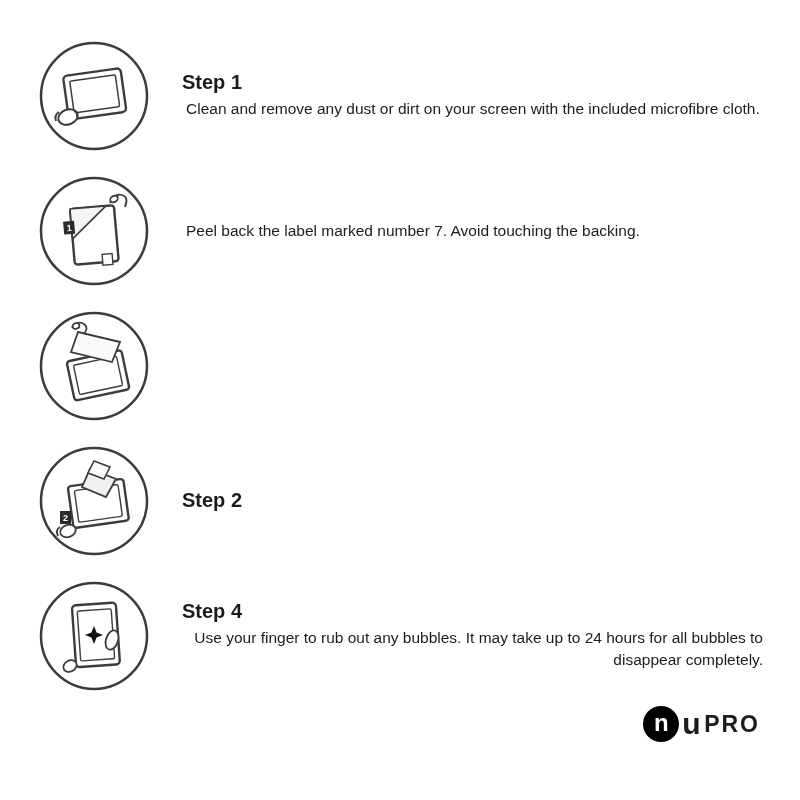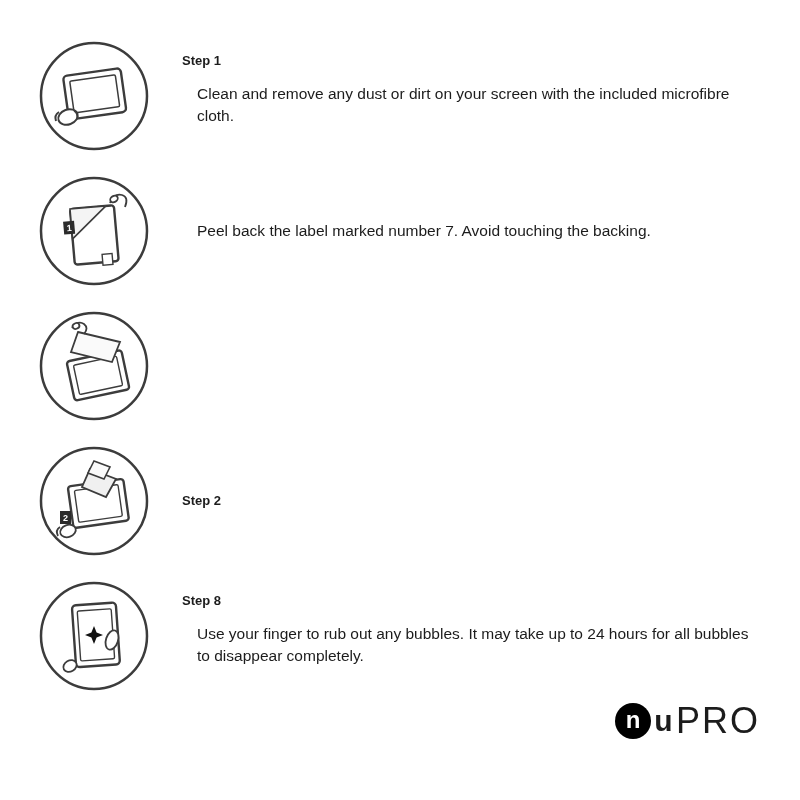--- a/index.html
+++ b/index.html
@@ -15,35 +15,35 @@
     position: absolute; top: 28px; left: 38px; right: 30px;
     display: flex; flex-direction: column;
   }
   .step-row { display: flex; align-items: center; height: 135px; }
   .step-icon {
     width: 112px; height: 112px; flex: 0 0 112px;
     margin-right: 32px;
   }
   .step-icon svg { width: 112px; height: 112px; display: block; }
   .step-text { max-width: 585px; }
-  .step-title { font-weight: bold; font-size: 13px; margin: 4px 0 4px 0; }
-  .step-desc { font-size: 15.5px; line-height: 1.42; margin: 15px; }
+  .step-title { font-weight: bold; font-size: 20px; margin: 4px 0 4px 0; }
+  .step-desc { font-size: 15.5px; line-height: 1.42; margin: 4px; text-align: right; }
   .logo {
     position: absolute; right: 40px; bottom: 58px;
     display: flex; align-items: center; gap: 3px;
   }
   .logo-mark {
     width: 36px; height: 36px; border-radius: 50%;
     background: #000; color: #fff;
     display: flex; align-items: center; justify-content: center;
     font-size: 24px; font-weight: bold; line-height: 1;
     padding-bottom: 2px; box-sizing: border-box;
   }
   .logo-u { font-size: 30px; font-weight: bold; letter-spacing: 0.5px; }
-  .logo-pro { font-size: 36px; font-weight: normal; letter-spacing: 2px; }
+  .logo-pro { font-size: 23px; font-weight: bold; letter-spacing: 2px; }
 </style>
 </head>
 <body>
 
 <div class="page">
   <div class="steps">
 
     <div class="step-row">
       <div class="step-icon">
         <svg viewBox="0 0 112 112" aria-hidden="true">
@@ -136,21 +136,21 @@
             <rect x="41" y="30" width="34" height="50" rx="1.5" fill="#fff" stroke="#3c3c3c" stroke-width="1.4"></rect>
           </g>
           <path d="M56 46 l2.6 6.4 6.4 2.6 -6.4 2.6 -2.6 6.4 -2.6 -6.4 -6.4 -2.6 6.4 -2.6 z" fill="#111111"></path>
           <g stroke="#3c3c3c" fill="#fff" stroke-width="1.8">
             <ellipse cx="74" cy="60" rx="6" ry="10" transform="rotate(18 74 60)"></ellipse>
             <ellipse cx="32" cy="86" rx="7" ry="5.5" transform="rotate(-30 32 86)"></ellipse>
           </g>
         </svg>
       </div>
       <div class="step-text">
-        <p class="step-title">Step 8</p>
+        <p class="step-title">Step 4</p>
         <p class="step-desc">Use your finger to rub out any bubbles. It may take up to 24 hours for all bubbles to disappear completely.</p>
       </div>
     </div>
 
   </div>
 
   <div class="logo">
     <span class="logo-mark">n</span>
     <span class="logo-u">u</span>
     <span class="logo-pro">PRO</span>

